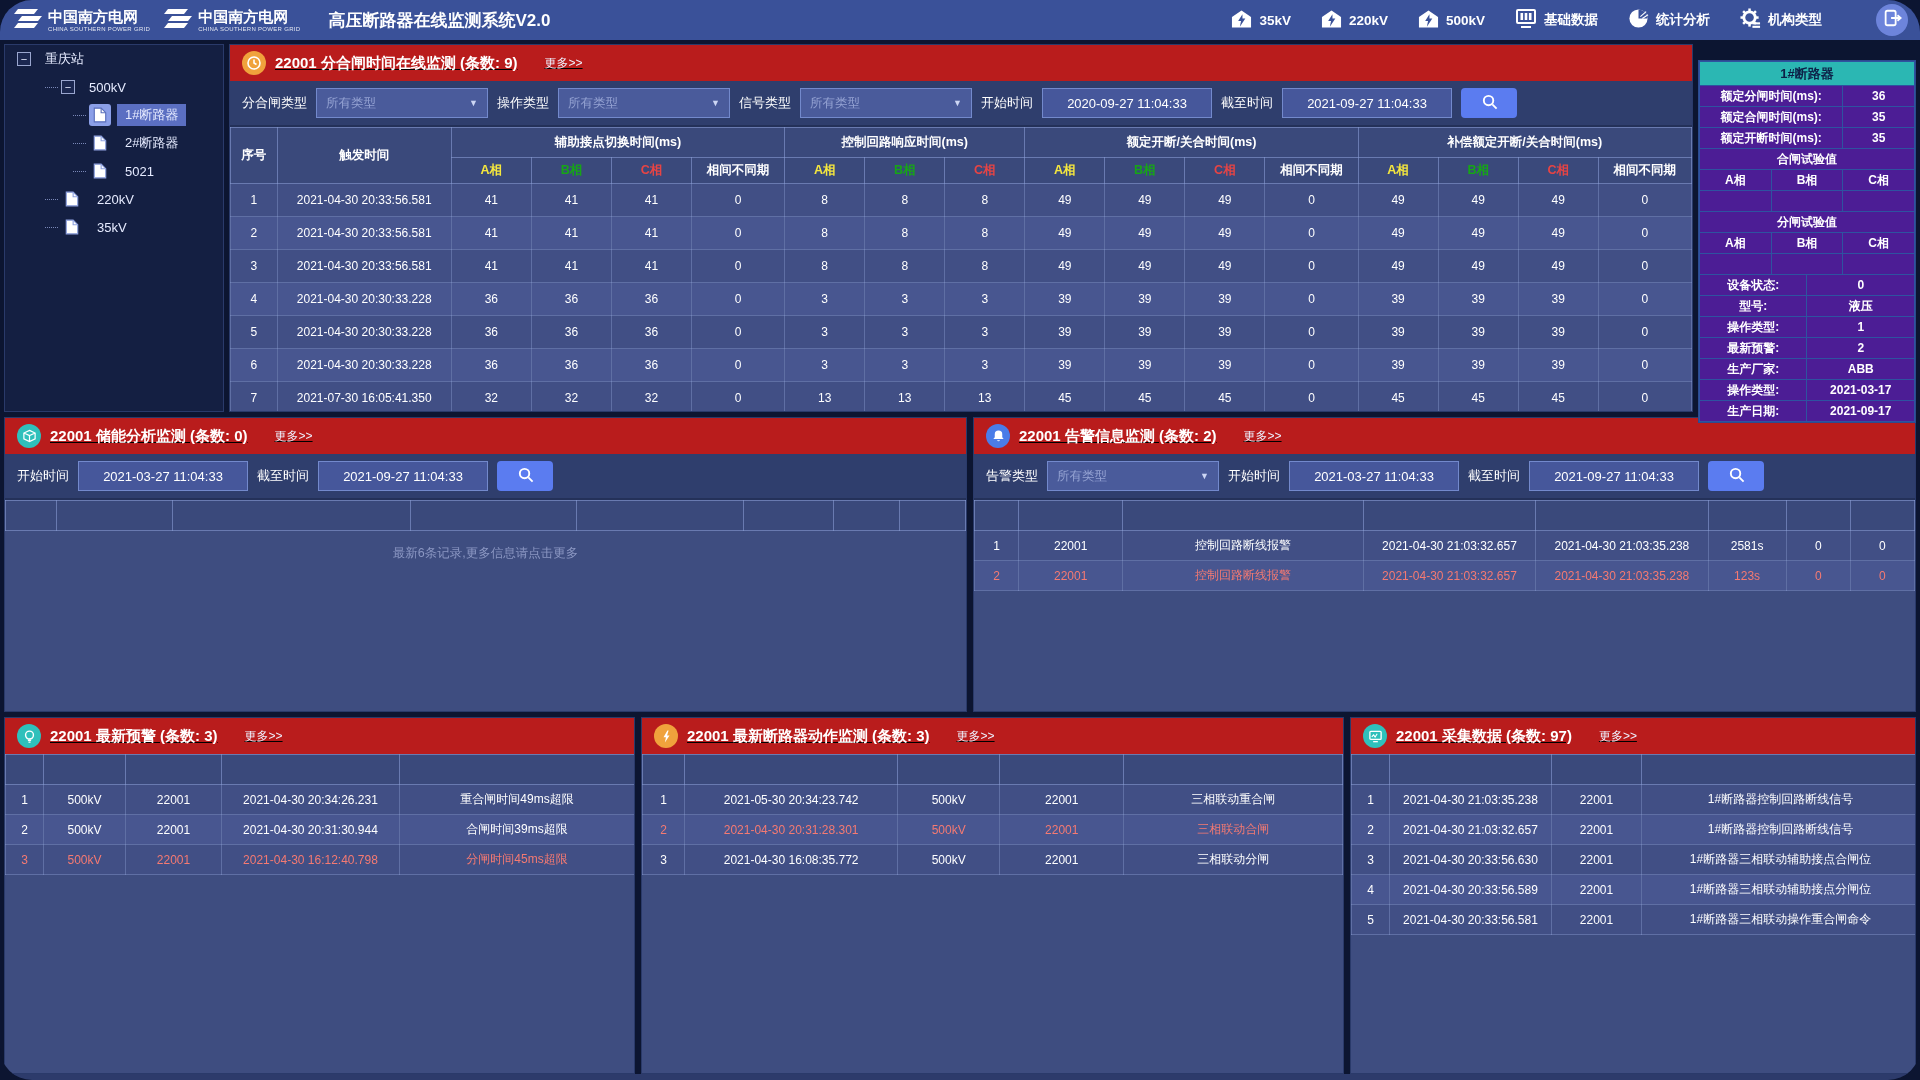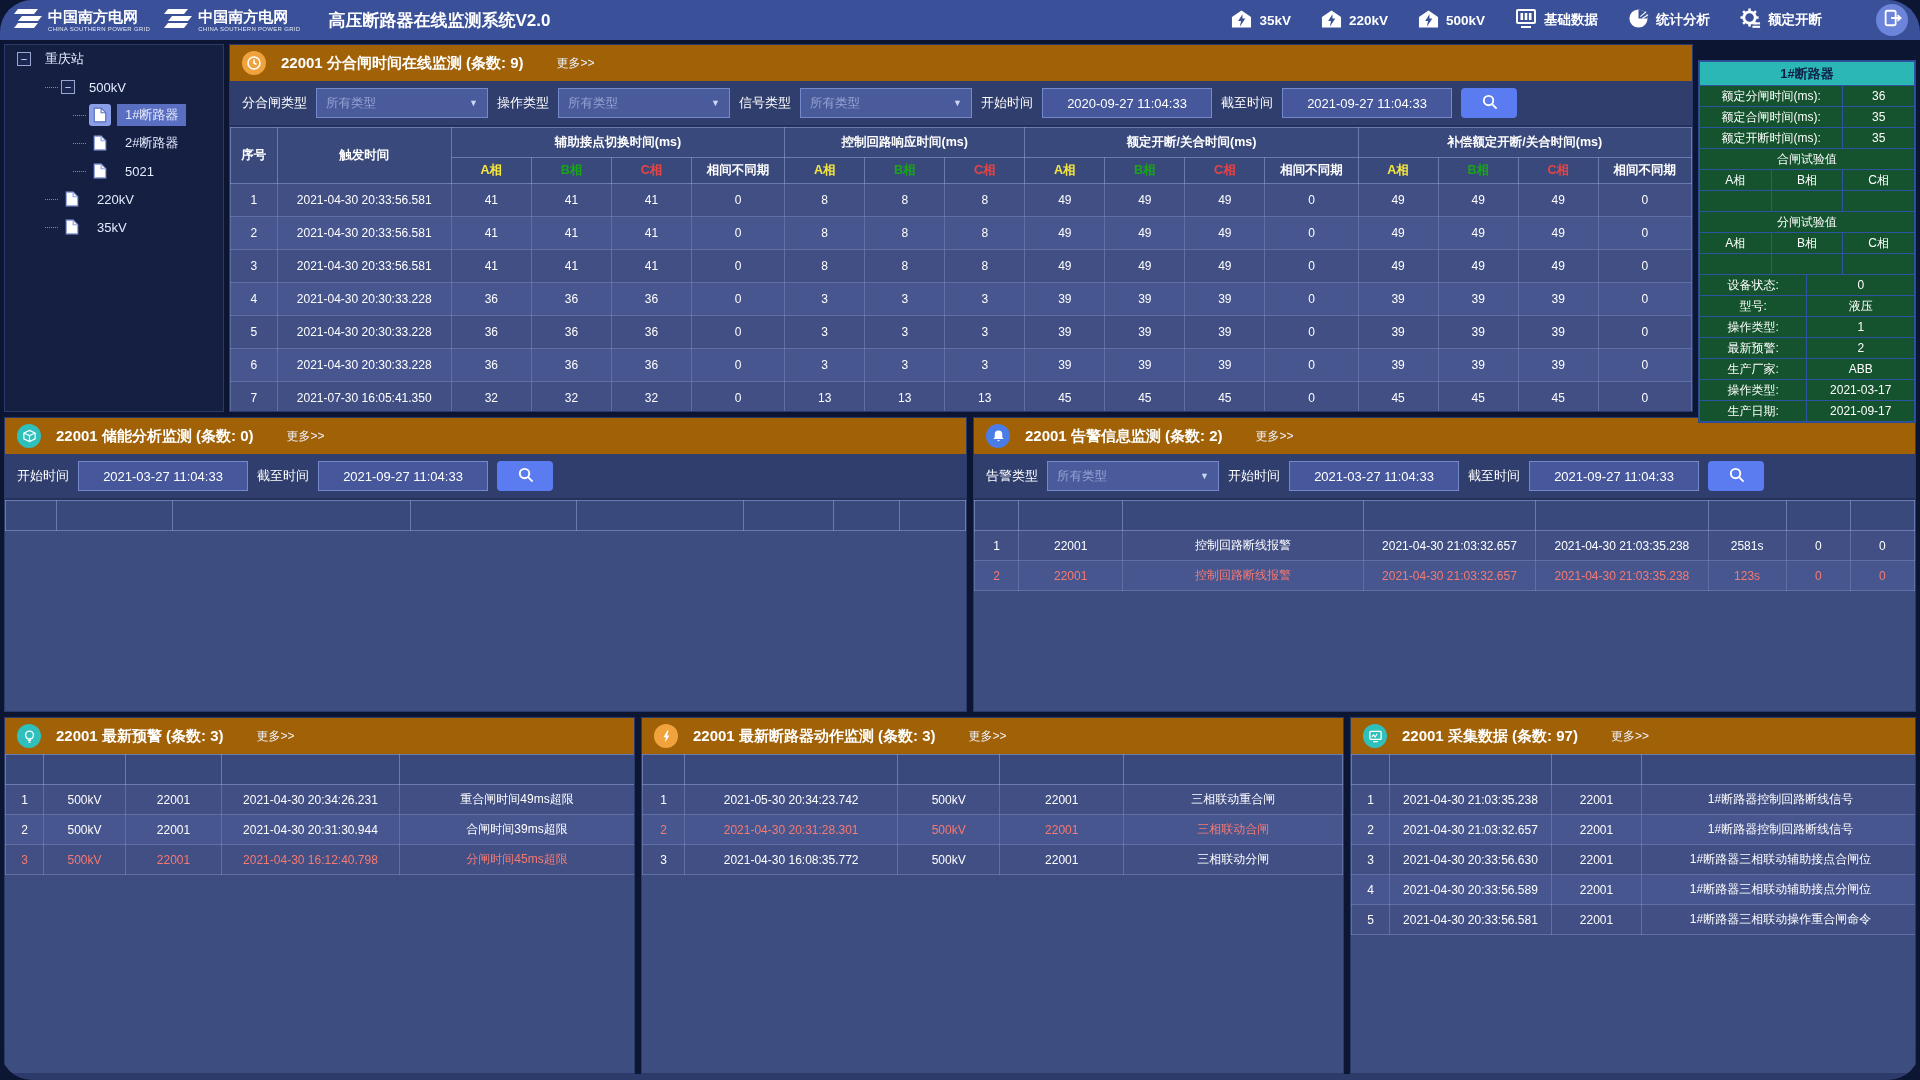--- a/index.html
+++ b/index.html
@@ -27,21 +27,21 @@
   .main-panel{flex:1;background:#2c3a66;}
   .row1-spacer{width:218px;}
   .energy-panel{width:963px;}
   .alarm-panel{flex:1;}
   .warning-panel{width:631px;}
   .action-panel{width:703px;}
   .collect-panel{flex:1;}
   .footer-strip{position:absolute;left:0;right:0;bottom:0;height:6px;background:#2d3b6b;}
   
   .panel{background:#3e4d80;border:1px solid #2a3a6a;display:flex;flex-direction:column;overflow:hidden;}
-  .ptitle{height:36px;min-height:36px;background:#a16207;display:flex;align-items:center;padding:0 12px;gap:15px;}
+  .ptitle{height:36px;min-height:36px;background:#b91c1c;display:flex;align-items:center;padding:0 12px;gap:9px;text-decoration:underline;}
   .ttext{font-size:15px;font-weight:bold;color:#fff;white-space:nowrap;}
   .more{font-size:12px;color:#eef2ff;margin-left:18px;cursor:pointer;white-space:nowrap;}
   .picon{width:24px;height:24px;min-width:24px;border-radius:50%;display:flex;align-items:center;justify-content:center;}
   .ic-orange{background:#f0a23c;} .ic-teal{background:#2fc0bb;} .ic-blue{background:#4a7ce8;}
   
   .filters{height:46px;min-height:46px;display:flex;align-items:center;gap:9px;padding:0 12px;
            background:#2f3e6d;border-bottom:2px solid #243159;}
   .flabel{color:#fff;font-size:13px;white-space:nowrap;}
   .select{width:172px;height:30px;background:#4a5b9b;border:1px solid #7389cc;display:flex;
           align-items:center;justify-content:space-between;padding:0 9px;color:#94a2d2;font-size:12.5px;cursor:pointer;}
@@ -58,21 +58,21 @@
   .grid tbody tr:nth-child(odd){background:#414f85;}
   .grid tbody tr:nth-child(even){background:#485690;}
   .main-grid td{height:33px;}
   .main-grid th.sub{height:26px;}
   .pa{color:#f5e73e;} .pb{color:#17a517;} .pc{color:#e74444;}
   .hl{color:#f57a72;}
   .hint{text-align:center;padding-top:14px;color:#8b97c2;font-size:12.5px;}
   
   .info-panel{position:absolute;top:60px;right:4px;width:218px;z-index:5;background:#101c3e;border:1px solid #2c4a8f;}
   .info-table{width:100%;border-collapse:collapse;table-layout:fixed;color:#fff;font-size:12px;text-align:center;}
-  .info-table td{border:1px solid #2e53a0;height:21px;background:#14532d;overflow:hidden;white-space:nowrap;}
+  .info-table td{border:1px solid #2e53a0;height:21px;background:#4c1d95;overflow:hidden;white-space:nowrap;font-weight:bold;}
   .info-table td.ititle{background:#2bb7b3;color:#0d2047;font-weight:bold;height:24px;font-size:13px;}
   
   .sb-head{display:flex;align-items:center;gap:9px;padding:11px 12px 8px 12px;color:#fff;font-size:15px;font-weight:bold;}
   .trow{display:flex;align-items:center;gap:6px;height:28px;color:#e6ebff;font-size:13px;cursor:pointer;}
   .ind0{padding-left:12px;} .ind1{padding-left:40px;} .ind2{padding-left:68px;}
   .expander{width:14px;height:14px;min-width:14px;border:1px solid #9aa6cf;background:#1b2750;color:#e6ebff;
             font-size:11px;line-height:12px;text-align:center;}
   .iconbox{width:22px;height:22px;min-width:22px;border-radius:3px;display:flex;align-items:center;justify-content:center;}
   .iconbox.selbg{background:#8b9fe8;}
   .tlabel{padding:2px 8px;white-space:nowrap;}
@@ -168,21 +168,21 @@
                 <line x1="0.5" y1="10" x2="3.5" y2="10"></line>
                 <line x1="16.5" y1="10" x2="19.5" y2="10"></line>
                 <line x1="3.3" y1="3.3" x2="5.4" y2="5.4"></line>
                 <line x1="14.6" y1="14.6" x2="16.7" y2="16.7"></line>
                 <line x1="3.3" y1="16.7" x2="5.4" y2="14.6"></line>
                 <line x1="14.6" y1="5.4" x2="16.7" y2="3.3"></line>
               </g>
               <rect x="13" y="15" width="8" height="2.2" fill="#fff"></rect>
               <rect x="13" y="18.6" width="8" height="2.2" fill="#fff"></rect>
             </svg></span>
-        <span>额定开断</span>
+        <span>机构类型</span>
       </div>
     </nav>
     <div class="logout">
       <span><svg width="20" height="20" viewBox="0 0 22 22">
             <rect x="4" y="3" width="11" height="16" rx="2" fill="none" stroke="#fff" stroke-width="2"></rect>
             <line x1="10" y1="11" x2="20" y2="11" stroke="#fff" stroke-width="2"></line>
             <path d="M17 8 L20.5 11 L17 14" fill="none" stroke="#fff" stroke-width="2"></path>
           </svg></span>
     </div>
   </header>
@@ -523,20 +523,21 @@
                 <th></th>
                 <th></th>
                 <th></th>
                 <th></th>
                 <th></th>
                 <th></th>
                 <th></th>
               </tr>
           </thead>
         </table>
+        <div class="hint">最新6条记录,更多信息请点击更多</div>
       </section>
 
       <section class="panel alarm-panel">
         <div class="ptitle">
           <span class="picon ic-blue">
               <svg width="15" height="15" viewBox="0 0 16 16">
                 <path d="M8 1.5 a4 4 0 0 1 4 4 v3.2 l1.5 2 h-11 l1.5 -2 v-3.2 a4 4 0 0 1 4-4 z" fill="#fff"></path>
                 <path d="M6.4 12 a1.7 1.7 0 0 0 3.2 0 z" fill="#fff"></path>
               </svg>
             </span>

